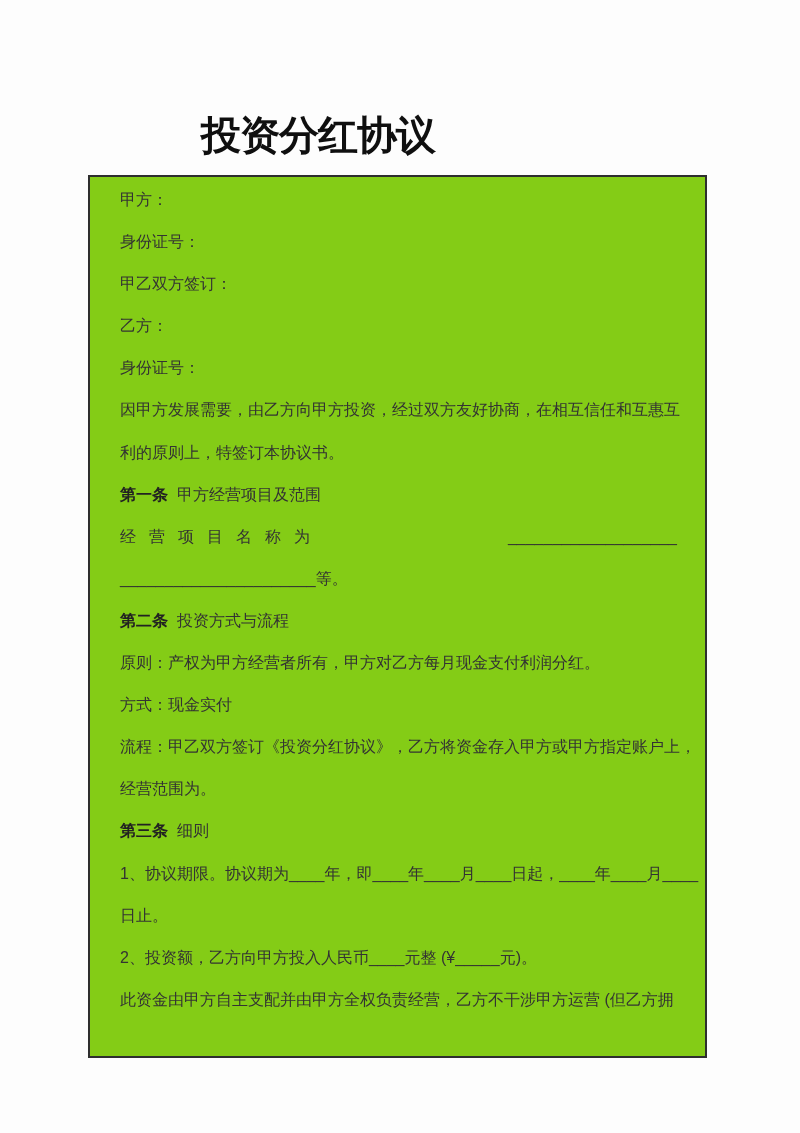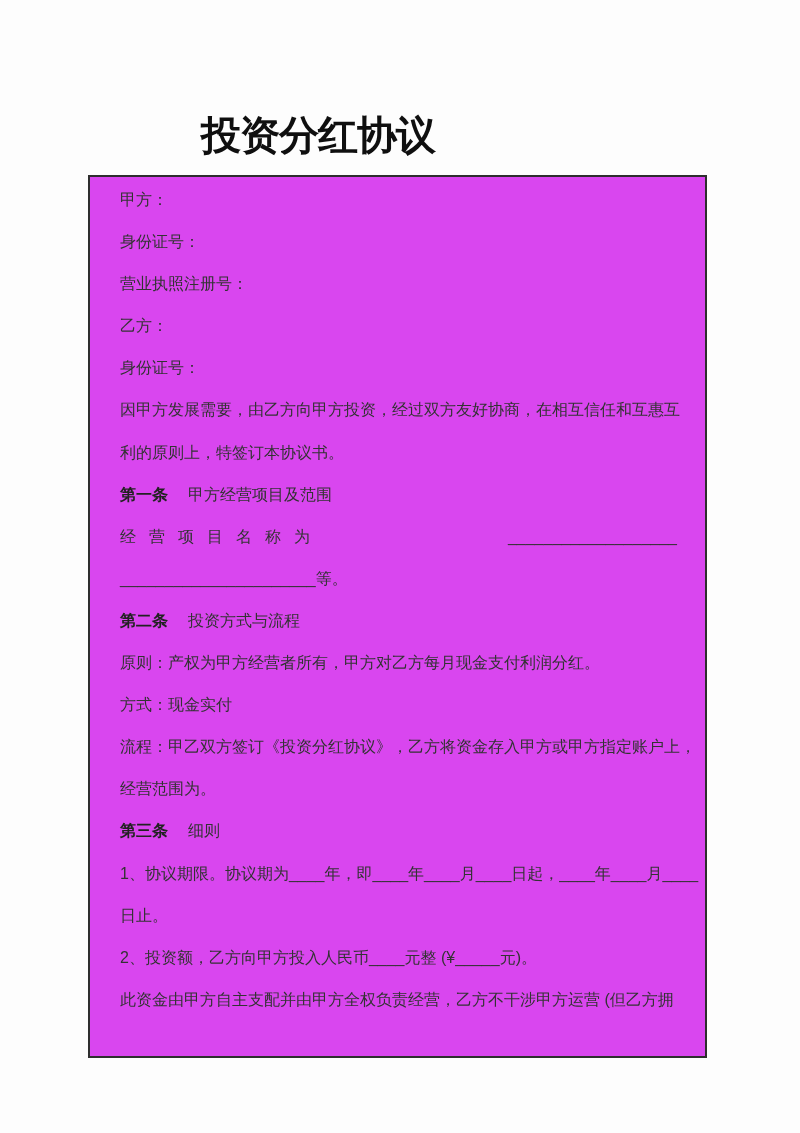--- a/index.html
+++ b/index.html
@@ -29,33 +29,33 @@
     color: #0f0f0f;
   }
   .agreement-box {
     position: absolute;
     left: 88px;
     top: 175px;
     width: 619px;
     height: 883px;
     box-sizing: border-box;
     border: 2px solid #2e2e2e;
-    background: #d946ef;
+    background: #84cc16;
     padding: 2px 28px 0 30px;
     overflow: hidden;
   }
   .line {
     font-size: 16px;
     line-height: 42.1px;
     white-space: nowrap;
     color: #333333;
   }
   .b {
     font-weight: 700;
-    margin-right: 20px;
+    margin-right: 9px;
     color: #222222;
   }
   .line.spread {
     display: flex;
     justify-content: space-between;
     align-items: center;
   }
   .sp-l { letter-spacing: 13px; }
   .sp-r { letter-spacing: 12px; }
 </style>
@@ -63,21 +63,21 @@
 <body>
 
 <h1 class="doc-title">投资分红协议</h1>
 
 <div class="agreement-box">
 
   <div class="line"><span>甲方：</span></div>
 
   <div class="line"><span>身份证号：</span></div>
 
-  <div class="line"><span>营业执照注册号：</span></div>
+  <div class="line"><span>甲乙双方签订：</span></div>
 
   <div class="line"><span>乙方：</span></div>
 
   <div class="line"><span>身份证号：</span></div>
 
   <div class="line"><span>因甲方发展需要，由乙方向甲方投资，经过双方友好协商，在相互信任和互惠互</span></div>
 
   <div class="line"><span>利的原则上，特签订本协议书。</span></div>
 
   <div class="line"><span class="b">第一条</span><span>甲方经营项目及范围</span></div>

